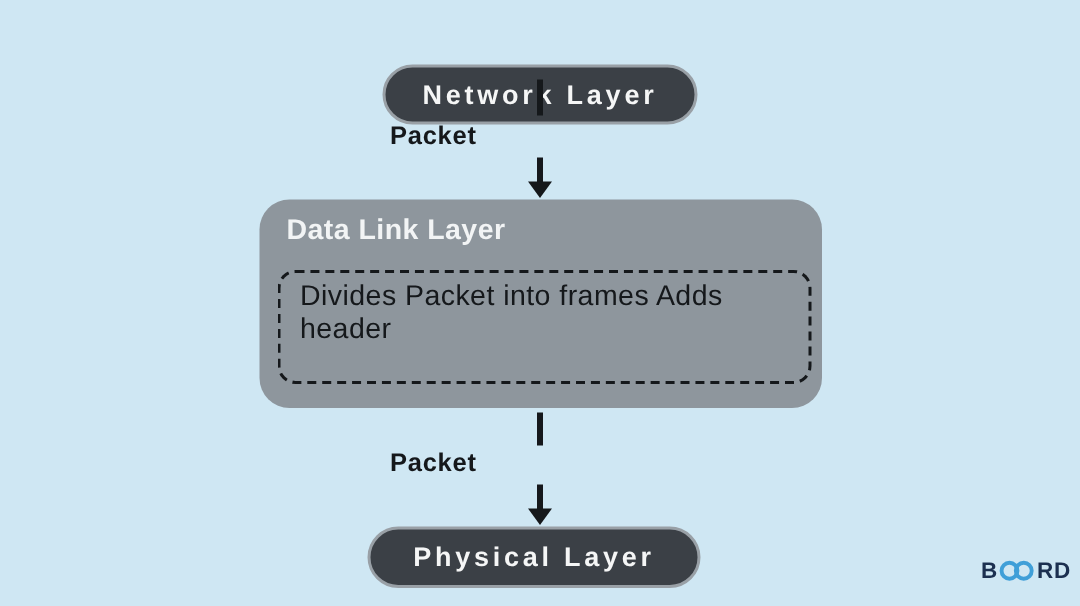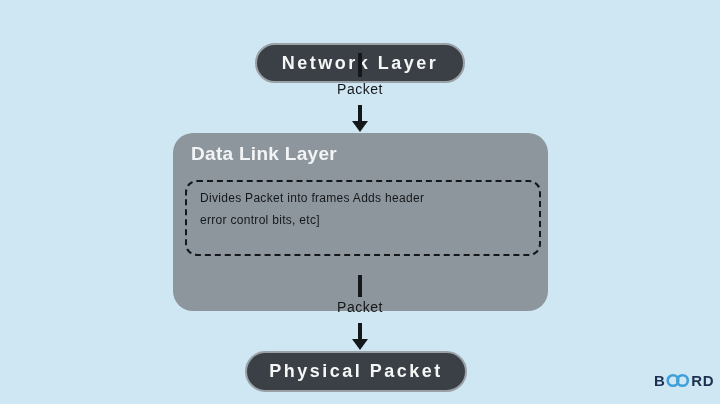--- a/index.html
+++ b/index.html
@@ -35,43 +35,43 @@
   .arrow-head {
     position:absolute; left:352px; width:0; height:0;
     border-left:8px solid transparent;
     border-right:8px solid transparent;
     border-top:11px solid var(--text-dark,#101214);
   }
   #arrow1-head { top:121px; }
   #arrow2-head { top:339px; }
 
   .flow-label {
-    position:absolute; left:260px; width:200px; text-align:center;
-    font-weight:normal; font-size:14px; letter-spacing:0.5px;
+    position:absolute; left:260px; width:200px; 
+    font-weight:bold; font-size:17px; letter-spacing:0.5px;
     color:var(--text-dark,#101214);
   }
   #packet-label { top:81px; }
   #frames-label { top:299px; }
 
   #datalink-box {
-    position:absolute; left:173px; top:133px; width:375px; height:178px;
+    position:absolute; left:173px; top:133px; width:375px; height:139px;
     background:var(--box-fill,#8e969d);
     border-radius:20px;
   }
   #datalink-title {
     position:absolute; left:18px; top:10px;
     font-size:19px; font-weight:bold; letter-spacing:0.3px;
     color:var(--box-title,#f2f4f5);
   }
   #datalink-desc {
     position:absolute; left:12px; top:47px; width:356px; height:76px;
     border:2px dashed var(--text-dark,#17191c);
     border-radius:12px;
     padding:5px 0 0 13px;
-    font-size:12px; line-height:22px; letter-spacing:0.3px;
+    font-size:19px; line-height:22px; letter-spacing:0.3px;
     color:var(--text-dark,#17191c);
   }
   #board-logo {
     position:absolute; left:654px; top:372px;
     display:flex; align-items:center;
     font-weight:bold; font-size:15px; letter-spacing:0.5px;
     color:var(--logo-dark,#1c3050);
   }
   #board-logo svg { display:block; margin:0 1px; }
 </style>
@@ -88,33 +88,32 @@
 
   <div id="packet-label" class="flow-label">Packet</div>
 
   <div id="arrow1-stem" class="arrow-stem"></div>
   <div id="arrow1-head" class="arrow-head"></div>
 
   <div id="datalink-box">
     <div id="datalink-title">Data Link Layer</div>
     <div id="datalink-desc">
       <div>Divides Packet into frames Adds header</div>
-      <div>error control bits, etc]</div>
     </div>
   </div>
 
   <div id="stub-frames" class="stub"></div>
 
   <div id="frames-label" class="flow-label">Packet</div>
 
   <div id="arrow2-stem" class="arrow-stem"></div>
   <div id="arrow2-head" class="arrow-head"></div>
 
   <div id="physical-pill" class="pill">
-    <span>Physical Packet</span>
+    <span>Physical Layer</span>
   </div>
 
   <div id="board-logo">
     <span>B</span>
     <svg width="24" height="15" viewBox="0 0 24 15">
       <circle cx="7" cy="7.5" r="5.3" fill="none" stroke="var(--logo-blue,#3f9fd8)" stroke-width="2.6"></circle>
       <circle cx="16.5" cy="7.5" r="5.3" fill="none" stroke="var(--logo-blue,#3f9fd8)" stroke-width="2.6"></circle>
     </svg>
     <span>RD</span>
   </div>

